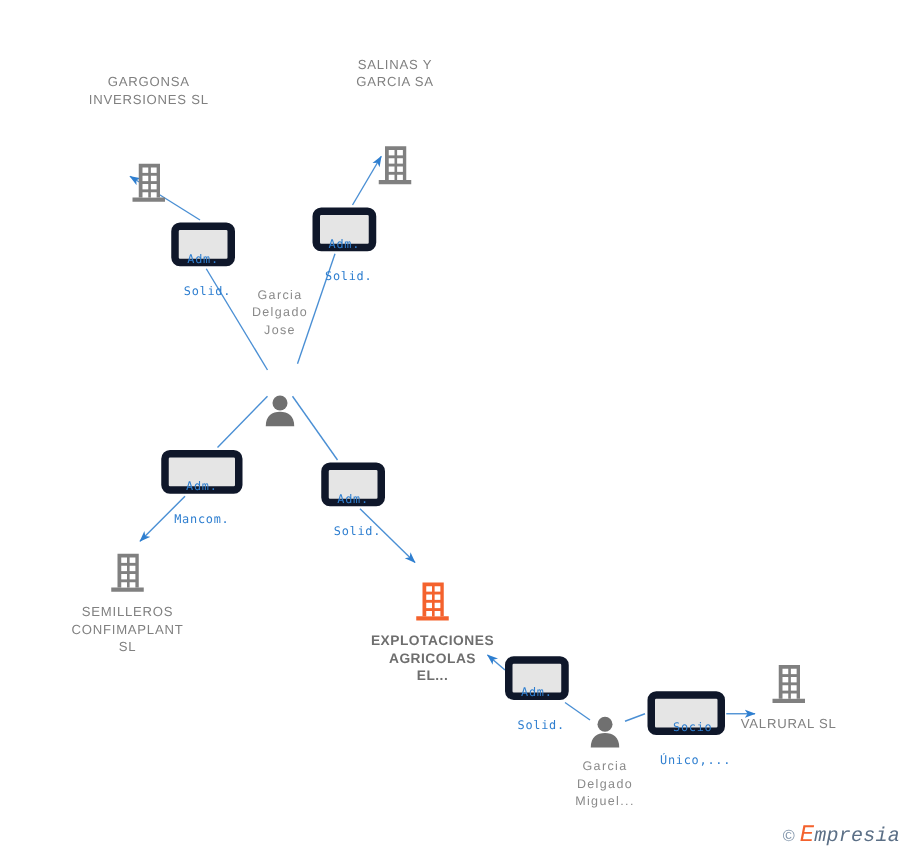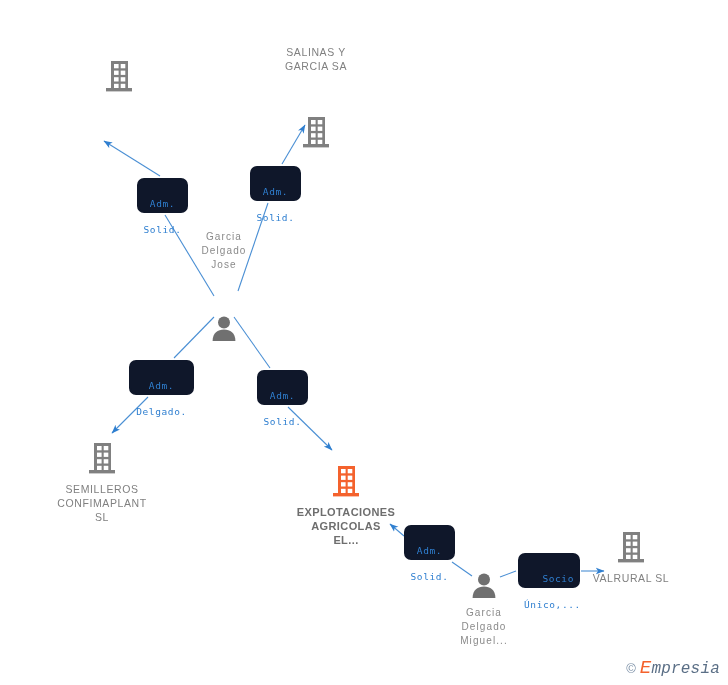--- a/index.html
+++ b/index.html
@@ -70,23 +70,23 @@
     display: flex;
     flex-direction: column;
   }
   .node.label-above .node-icon { order: 2; }
   .node.label-above .node-label { order: 1; }
 
   
   .rel-box {
     position: absolute;
     box-sizing: border-box;
-    border: 2px solid #0f172a;
+    border: 6px solid #0f172a;
     border-radius: 7px;
-    background: #0f172a;
+    background: #e5e5e5;
     color: #2f7fd0;
     font-family: "DejaVu Sans Mono", monospace;
     font-size: 9.5px;
     line-height: 13px;
     letter-spacing: .6px;
     text-align: center;
     padding: 4px 4px;
     white-space: pre-line;
     box-shadow: 0 0 0 0 rgba(0,0,0,0);
   }
@@ -168,20 +168,22 @@
         <rect x="9" y="5" width="4.6" height="4.3" fill="#ffffff"></rect>
         <rect x="15.7" y="5" width="4.6" height="4.3" fill="#ffffff"></rect>
         <rect x="9" y="11.6" width="4.6" height="4.3" fill="#ffffff"></rect>
         <rect x="15.7" y="11.6" width="4.6" height="4.3" fill="#ffffff"></rect>
         <rect x="9" y="18.2" width="4.6" height="4.3" fill="#ffffff"></rect>
         <rect x="15.7" y="18.2" width="4.6" height="4.3" fill="#ffffff"></rect>
         <rect x="9" y="24.8" width="4.6" height="4.2" fill="#ffffff"></rect>
         <rect x="15.7" y="24.8" width="4.6" height="4.2" fill="#ffffff"></rect>
       </svg>
     </span>
+    <span class="node-label company">GARGONSA
+INVERSIONES SL</span>
   </div>
 
   <div class="node label-above" style="left:316px; top:45px;">
     <span class="node-icon">
       <svg width="28" height="34" viewBox="0 0 28 34" xmlns="http://www.w3.org/2000/svg">
         <rect x="6" y="2" width="17" height="27" fill="#808080"></rect>
         <rect x="1" y="29" width="26" height="3.4" fill="#808080"></rect>
         <rect x="9" y="5" width="4.6" height="4.3" fill="#ffffff"></rect>
         <rect x="15.7" y="5" width="4.6" height="4.3" fill="#ffffff"></rect>
         <rect x="9" y="11.6" width="4.6" height="4.3" fill="#ffffff"></rect>
@@ -283,21 +285,21 @@
     <span>Solid.</span>
   </div>
 
   <div class="rel-box" style="left:250px; top:166px; width:51px; height:35px;">
     <span>Adm.</span>
     <span>Solid.</span>
   </div>
 
   <div class="rel-box" style="left:129px; top:360px; width:65px; height:35px;">
     <span>Adm.</span>
-    <span>Delgado.</span>
+    <span>Mancom.</span>
   </div>
 
   <div class="rel-box" style="left:257px; top:370px; width:51px; height:35px;">
     <span>Adm.</span>
     <span>Solid.</span>
   </div>
 
   <div class="rel-box" style="left:404px; top:525px; width:51px; height:35px;">
     <span>Adm.</span>
     <span>Solid.</span>

